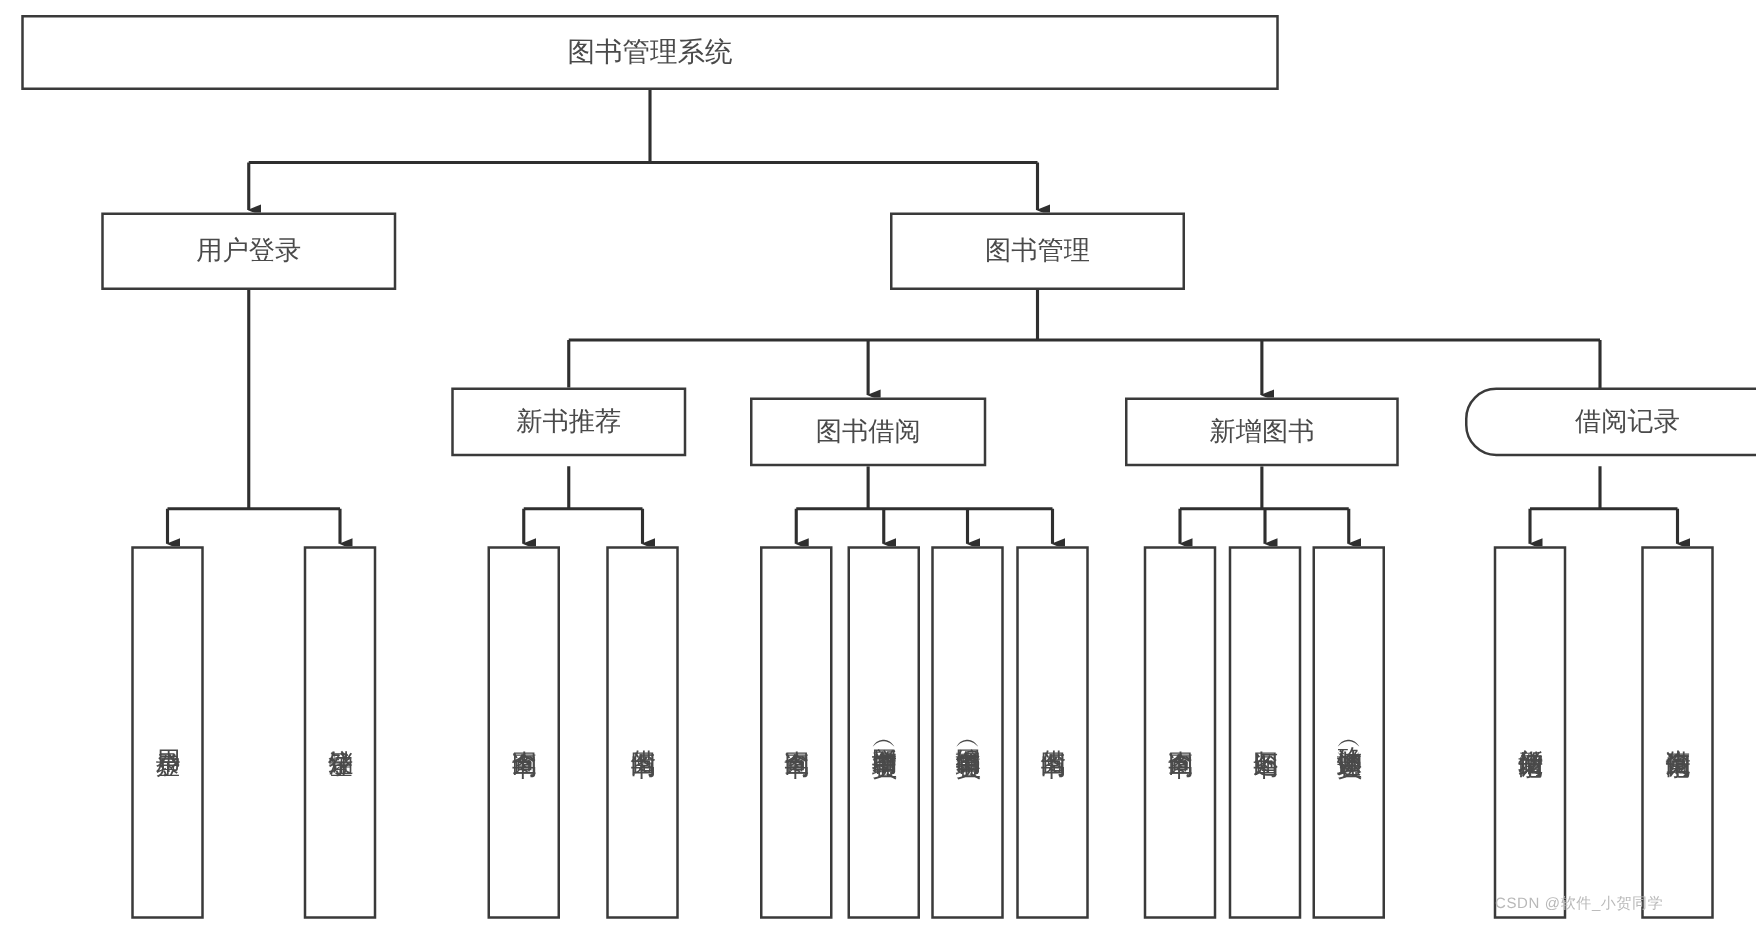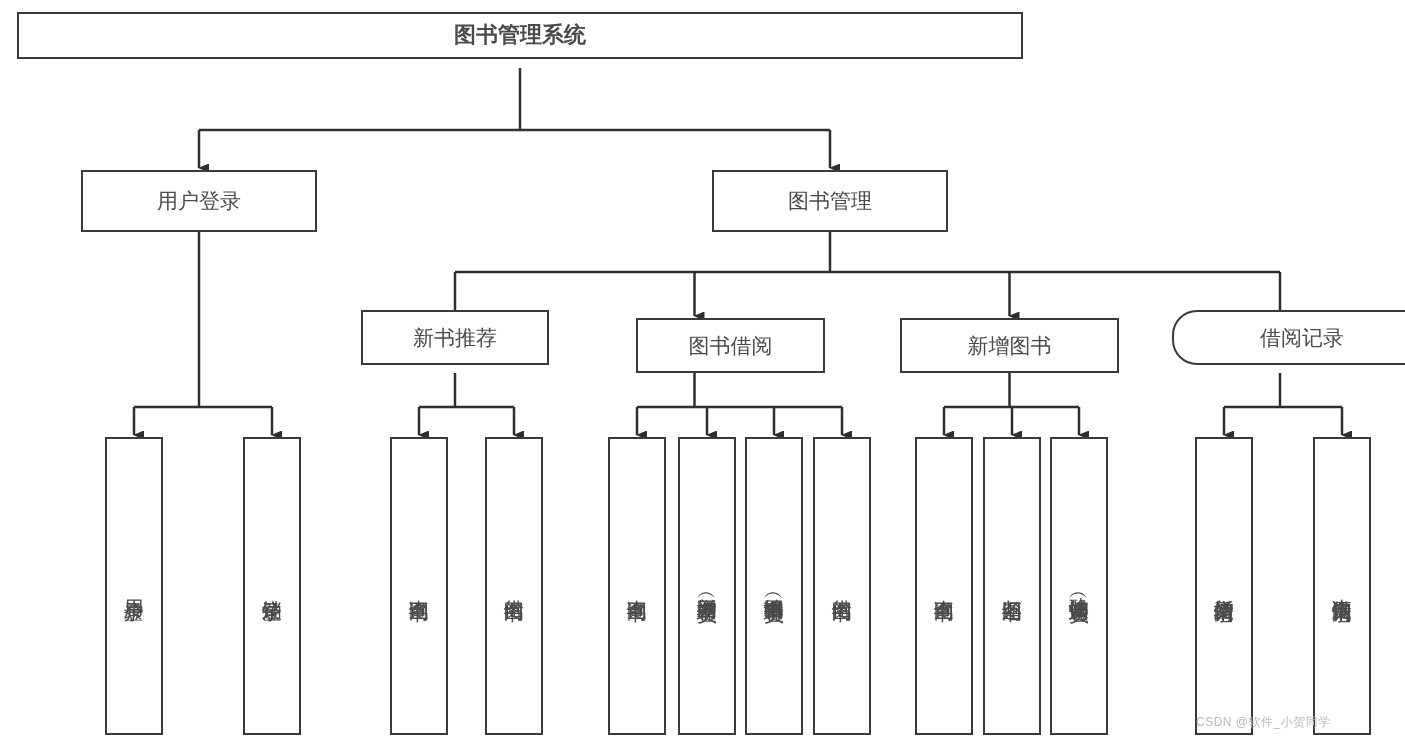--- a/index.html
+++ b/index.html
@@ -56,33 +56,33 @@
         <line x1="944" y1="407" x2="944" y2="435" stroke="#2f2f2f" stroke-width="2.5" marker-end="url(#arrowhead)"></line>
         <line x1="1012" y1="407" x2="1012" y2="435" stroke="#2f2f2f" stroke-width="2.5" marker-end="url(#arrowhead)"></line>
         <line x1="1079" y1="407" x2="1079" y2="435" stroke="#2f2f2f" stroke-width="2.5" marker-end="url(#arrowhead)"></line>
         <line x1="1280" y1="373" x2="1280" y2="407" stroke="#2f2f2f" stroke-width="2.5"></line>
         <line x1="1224" y1="407" x2="1342" y2="407" stroke="#2f2f2f" stroke-width="2.5"></line>
         <line x1="1224" y1="407" x2="1224" y2="435" stroke="#2f2f2f" stroke-width="2.5" marker-end="url(#arrowhead)"></line>
         <line x1="1342" y1="407" x2="1342" y2="435" stroke="#2f2f2f" stroke-width="2.5" marker-end="url(#arrowhead)"></line>
       </g>
   </svg>
   <div id="node-layer">
-      <div class="node root" style="left: 17px; top: 12px; width: 1006px; height: 47px; font-weight: bold;">
+      <div class="node root" style="left: 17px; top: 12px; width: 1006px; height: 60px;">
         <span class="label">图书管理系统</span>
       </div>
       <div class="node level1" style="left: 81px; top: 170px; width: 236px; height: 62px;">
         <span class="label">用户登录</span>
       </div>
       <div class="node level1" style="left: 712px; top: 170px; width: 236px; height: 62px;">
         <span class="label">图书管理</span>
       </div>
       <div class="node level2" style="left: 361px; top: 310px; width: 188px; height: 55px;">
         <span class="label">新书推荐</span>
       </div>
-      <div class="node level2" style="left: 600px; top: 318px; width: 189px; height: 55px; margin-left: 36px;">
+      <div class="node level2" style="left: 600px; top: 318px; width: 189px; height: 55px;">
         <span class="label">图书借阅</span>
       </div>
       <div class="node level2" style="left: 900px; top: 318px; width: 219px; height: 55px;">
         <span class="label">新增图书</span>
       </div>
       <div class="node level2" style="left: 1172px; top: 310px; width: 260px; height: 55px; border-radius: 25px;">
         <span class="label">借阅记录</span>
       </div>
       <div class="node leaf vertical" style="left: 105px; top: 437px; width: 58px; height: 298px;">
         <span class="label">用户登录</span>

